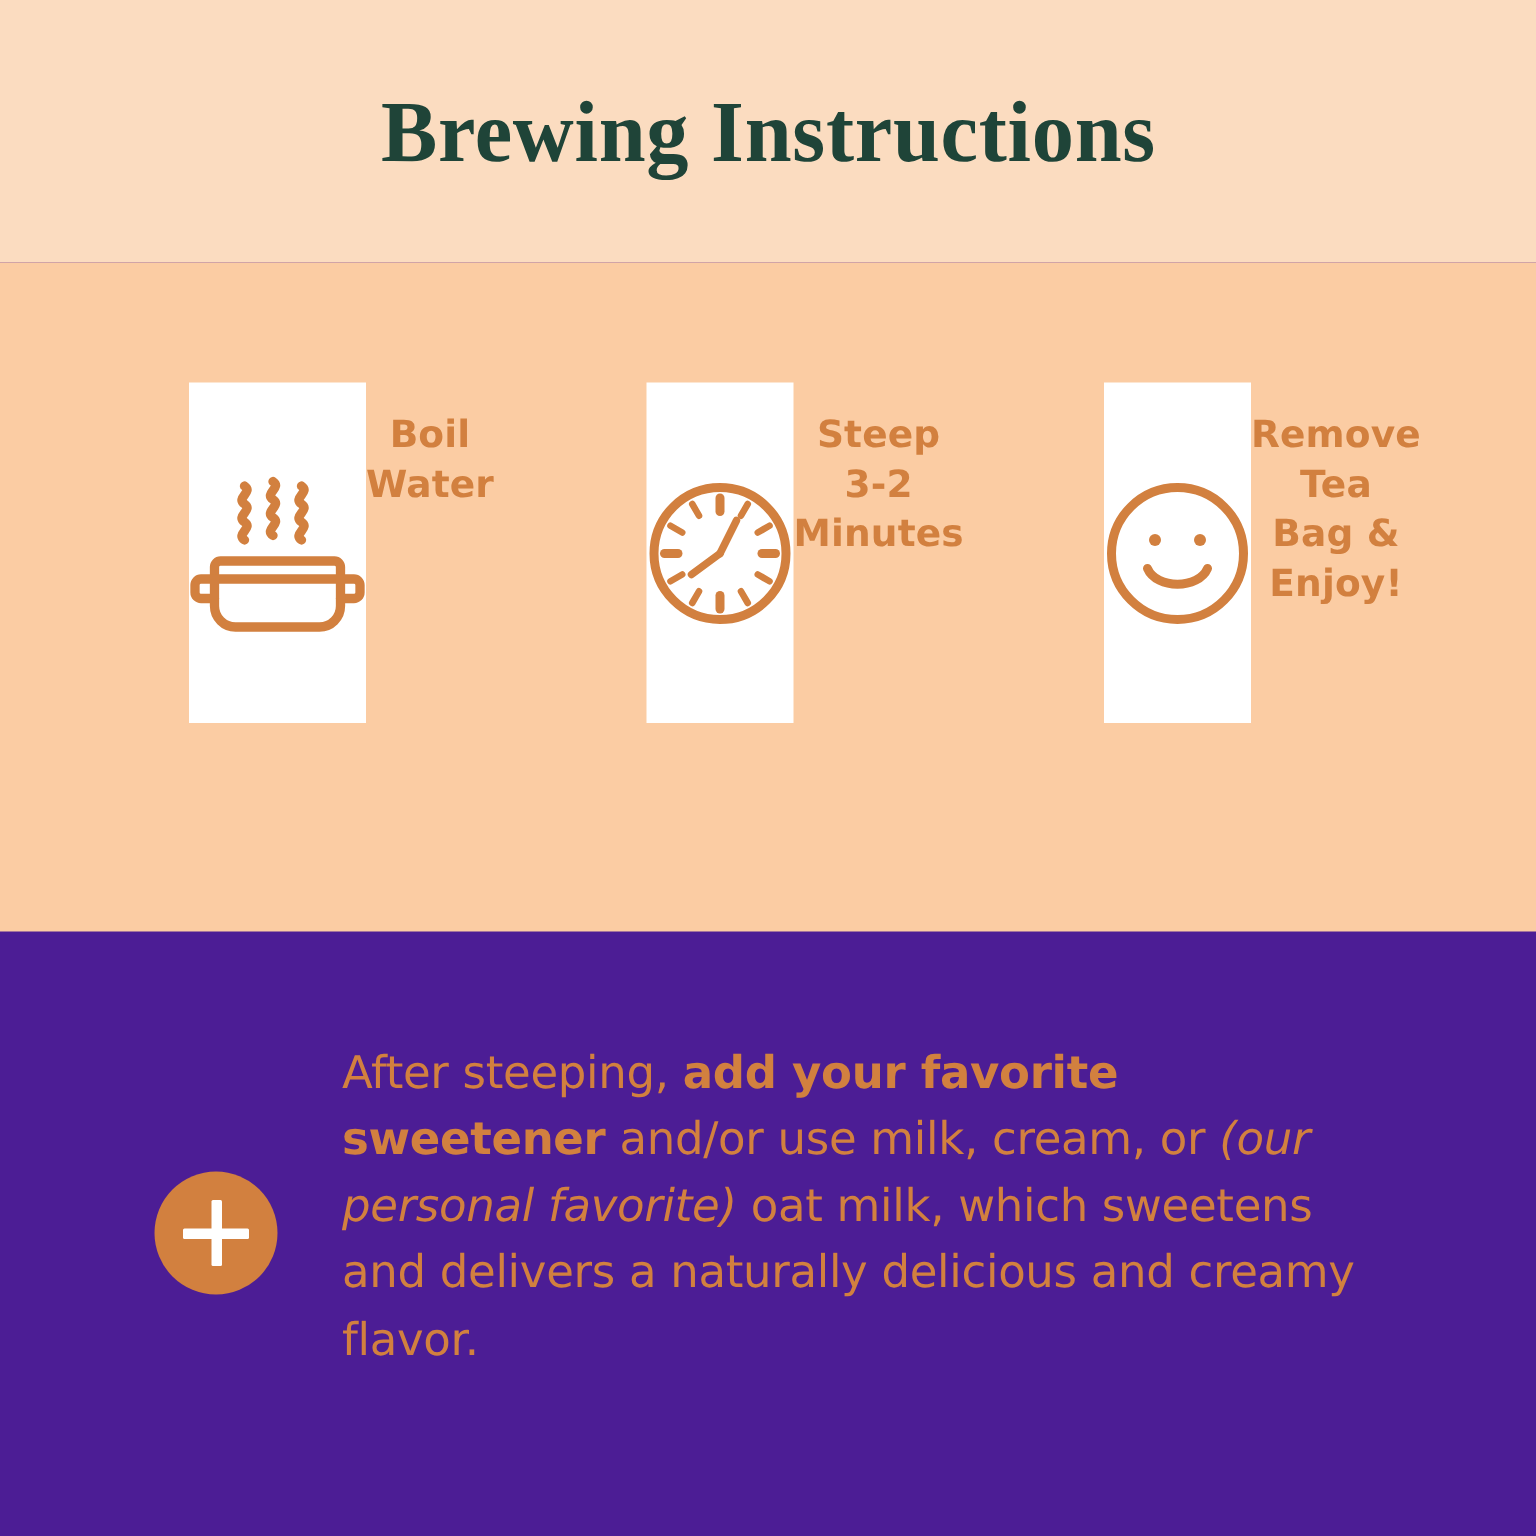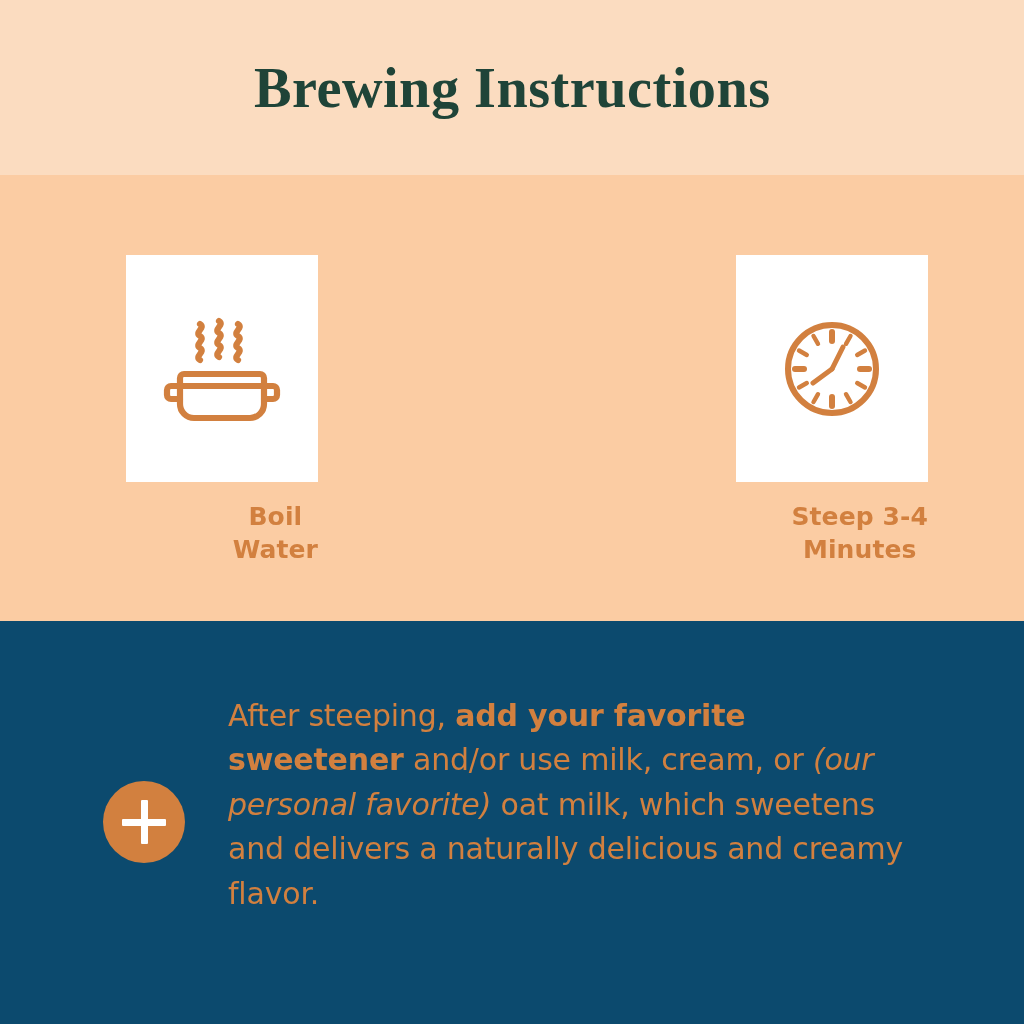--- a/index.html
+++ b/index.html
@@ -11,21 +11,21 @@
     width: 1024px;
     height: 1024px;
     background: #ffffff;
     font-family: "Liberation Sans", sans-serif;
     overflow: hidden;
   }
   .page {
     position: relative;
     width: 1024px;
     height: 1024px;
-    background: #0c4a6e;
+    background: #4c1d95;
   }
 
   
   .header-band {
     position: absolute;
     left: 0;
     top: 0;
     width: 1024px;
     height: 175px;
     background: #fbdcc0;
@@ -59,22 +59,21 @@
     position: absolute;
     left: 96px;
     top: 80px;           
     width: 832px;
     display: flex;
     justify-content: space-between;
   }
   .step {
     width: 192px;
     display: flex;
-    flex-direction: column;
-    align-items: flex-end;
+    align-items: flex-start;
     padding-left: 30px;
   }
   .step-card {
     width: 192px;
     height: 227px;
     background: #ffffff;
     display: flex;
     align-items: center;
     justify-content: center;
   }
@@ -192,24 +191,38 @@
               <path d="M16 67.5 l7.8 -4.5" stroke-width="4.4"></path>
               <path d="M74.2 35 l7.8 -4.5" stroke-width="4.4"></path>
               <path d="M30.5 82 l4.5 -7.8" stroke-width="4.4"></path>
               <path d="M63 23.8 l4.5 -7.8" stroke-width="4.4"></path>
 
               <path d="M49 49 L60 27" stroke-width="5"></path>
               <path d="M49 49 L30 63" stroke-width="5"></path>
             </svg>
           </span>
         </div>
-        <div class="step-label">Steep 3-4
+        <div class="step-label">Steep 3-2
 Minutes</div>
       </div>
 
+      <div class="step">
+        <div class="step-card">
+          <span>
+            <svg width="98" height="98" viewBox="0 0 98 98" fill="none" stroke="#d2803f" stroke-width="6" stroke-linecap="round">
+              <circle cx="49" cy="49" r="44"></circle>
+              <circle cx="34" cy="40" r="4" fill="#d2803f" stroke="none"></circle>
+              <circle cx="64" cy="40" r="4" fill="#d2803f" stroke="none"></circle>
+              <path d="M29 59 C35 73 63 73 69 59"></path>
+            </svg>
+          </span>
+        </div>
+        <div class="step-label">Remove Tea
+Bag &amp; Enjoy!</div>
+      </div>
 
     </div>
   </div>
 
   <div class="tip">
     <div class="plus-badge">
       <span class="bar-h"></span>
       <span class="bar-v"></span>
     </div>
     <p class="tip-text">

